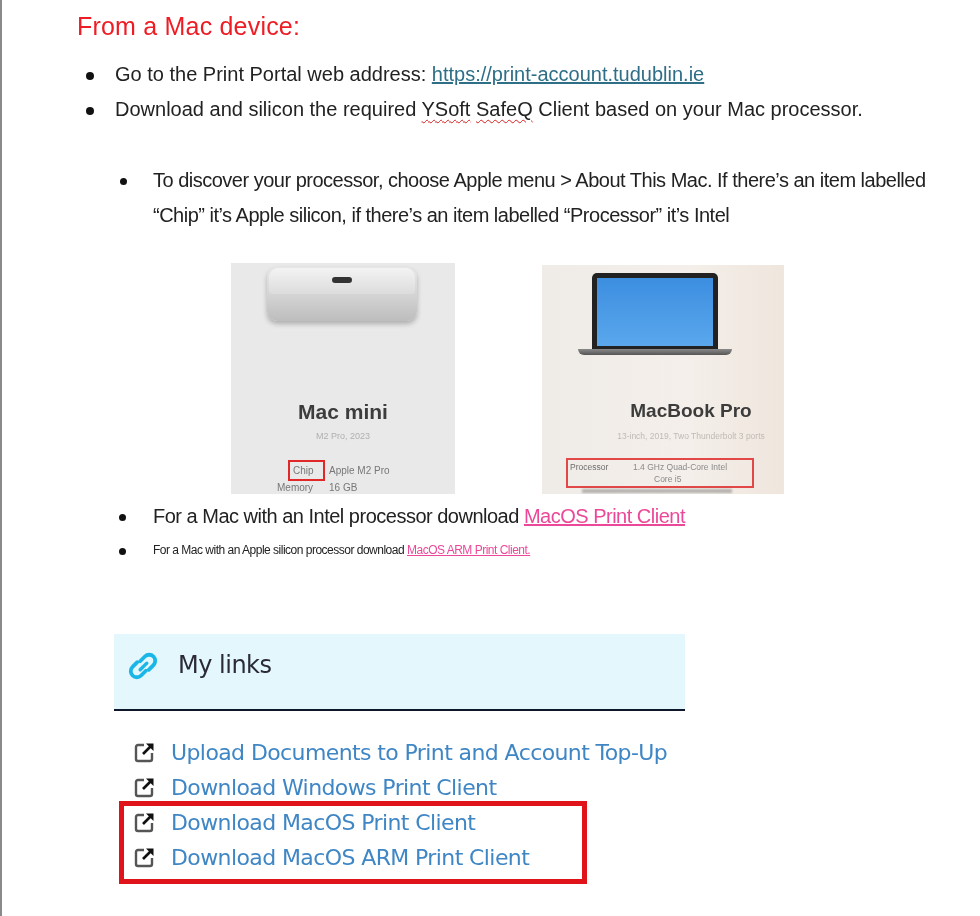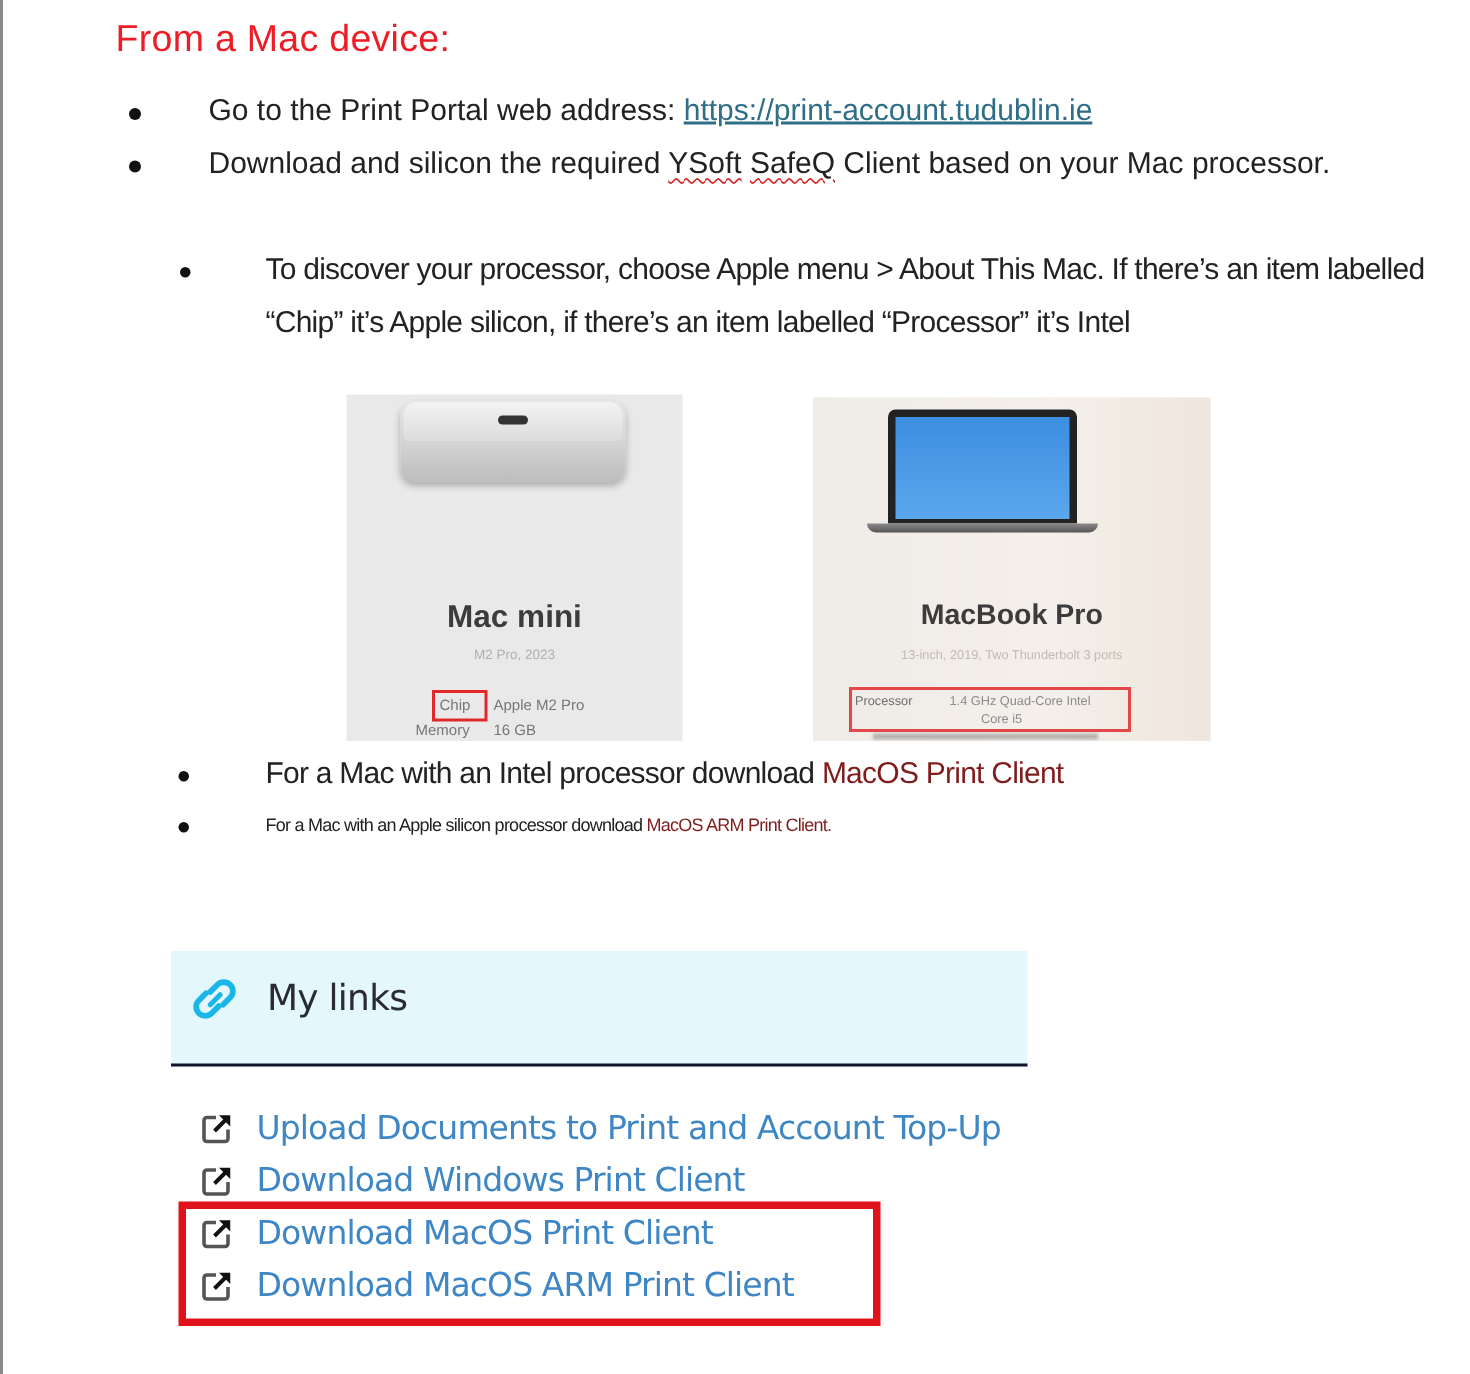--- a/index.html
+++ b/index.html
@@ -8,39 +8,39 @@
       font-family: "Liberation Sans", sans-serif;
     }
     .left-rule { position: absolute; left: 0; top: 0; width: 2px; height: 916px; background: #8a8a8a; }
     .doc { position: absolute; left: 0; top: 0; width: 980px; height: 916px; }
 
     .heading {
       position: absolute; left: 77px; top: 12px;
       color: #ee1c25; font-size: 25px; letter-spacing: 0.2px;
     }
 
-    .bullet-row { position: absolute; color: #222; font-size: 20px; line-height: 33px; margin-left: 24px; }
+    .bullet-row { position: absolute; color: #222; font-size: 20px; line-height: 33px; }
     .dot { position: absolute; width: 8px; height: 8px; border-radius: 50%; background: #111; }
 
     .b1 { left: 115px; top: 58px; }
     .b1-dot { left: 86px; top: 72px; }
     .b2 { left: 115px; top: 93px; width: 780px; }
     .b2-dot { left: 86px; top: 107px; }
 
     .sub { left: 153px; top: 163px; width: 780px; font-size: 20px; line-height: 35px; letter-spacing: -0.5px; }
     .sub-dot { left: 120px; top: 178px; width: 7px; height: 7px; }
 
     .link-underline { color: #2e6e87; text-decoration: underline; }
     .squiggle { text-decoration: underline wavy #d62020; text-decoration-thickness: 1px; text-underline-offset: 3px; }
-    .plain-underline { color: #7f1d1d; }
+    .plain-underline { text-decoration: underline; color: #ec4899; }
 
     
     .shot { position: absolute; overflow: hidden; text-decoration: underline; }
     .shot-mini { left: 231px; top: 263px; width: 224px; height: 231px; background: #e9e9e9; }
-    .shot-mbp { left: 542px; top: 265px; width: 265px; height: 229px; background: linear-gradient(90deg, #efebe7, #f4efea 60%, #efe6dd); }
+    .shot-mbp { left: 542px; top: 265px; width: 214px; height: 229px; background: linear-gradient(90deg, #efebe7, #f4efea 60%, #efe6dd); padding-left: 28px; }
 
     .mini-box {
       position: absolute; left: 36px; top: 4px; width: 150px; height: 54px; border-radius: 10px;
       background: linear-gradient(180deg, #e6e6e6 0%, #d7d7d7 45%, #bdbdbd 100%);
       box-shadow: 0 3px 5px rgba(0,0,0,0.25);
     }
     .mini-box::before {
       content: ""; position: absolute; left: 2px; top: 1px; right: 2px; height: 26px; border-radius: 9px 9px 4px 4px;
       background: linear-gradient(180deg, #f3f3f3, #dcdcdc);
     }

